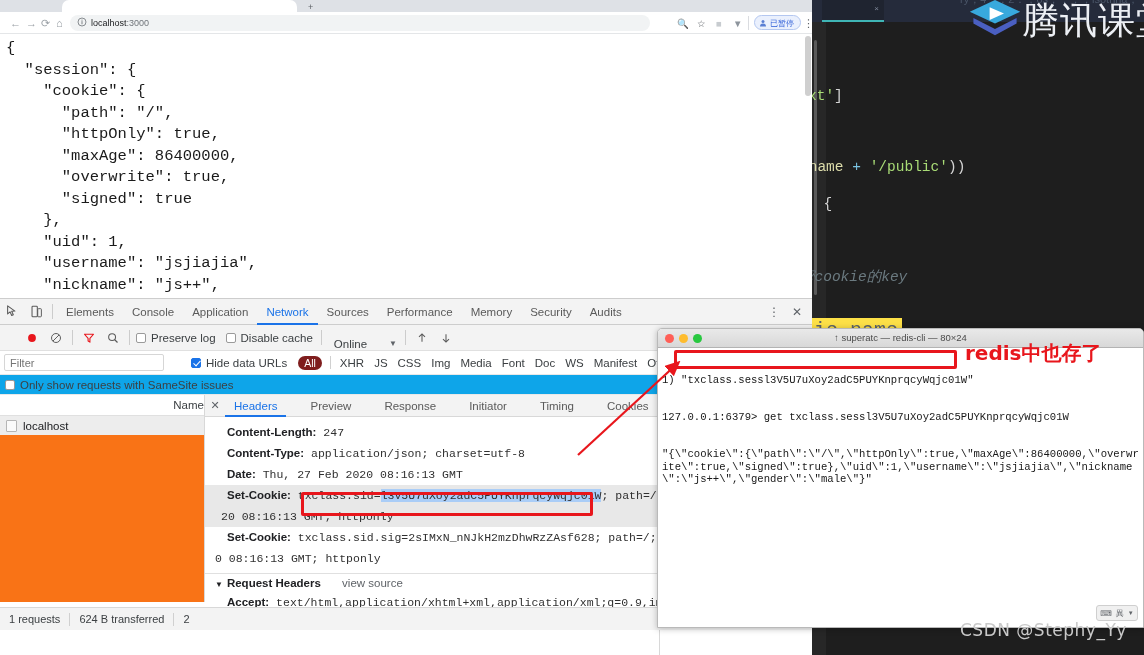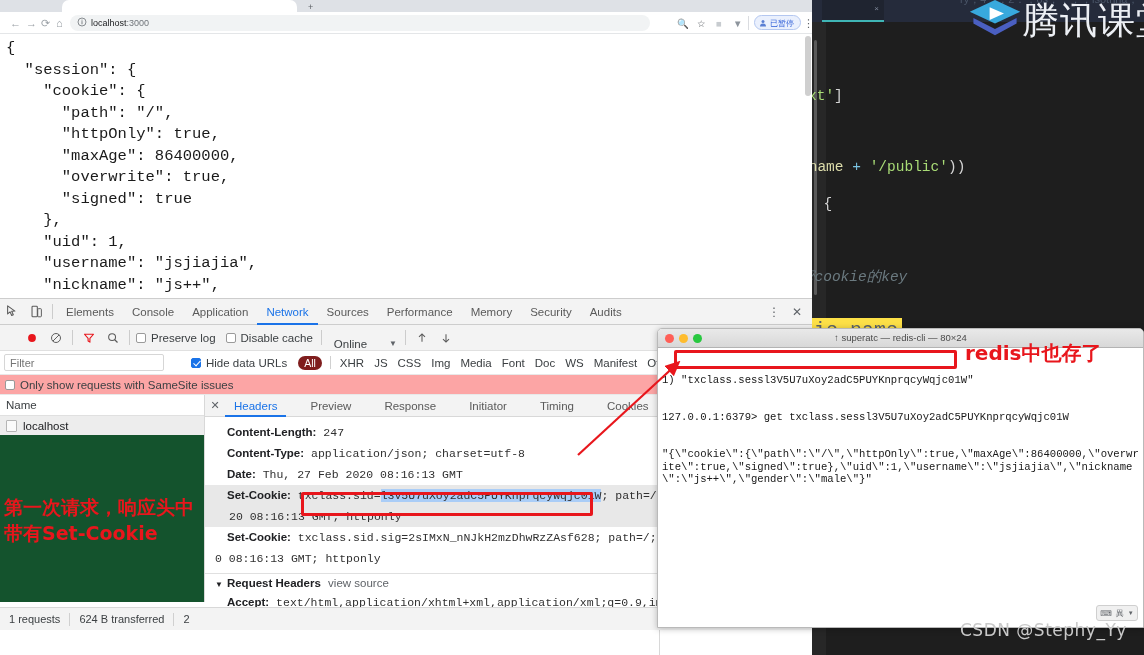--- a/index.html
+++ b/index.html
@@ -155,30 +155,30 @@
     border-radius:2px; font-size:11px; color:#9aa0a6; padding:0 5px; background:#fff;
   }
   .ftag { font-size:11.5px; color:#3c4043; padding:0 5px; white-space:nowrap; }
   .ftag.pill {
     background:#7f1d1d; color:#fff; border-radius:9px; padding:1px 6px;
     font-size:10.5px; margin:0 4px;
   }
   .vline { width:1px; height:13px; background:#d0d0d0; margin:0 4px; }
 
   .dt-samesite {
-    position:relative; height:20px; background:#fca5a5; border-bottom:1px solid #e8e8e8;
+    position:relative; height:20px; background:#0ea5e9; border-bottom:1px solid #e8e8e8;
     display:flex; align-items:center; padding-left:5px;
   }
   .dt-samesite .lbl { font-size:11.5px; color:#3c4043; }
 
   
   .dt-body { position:relative; height:auto; }
   .req-list {
     position:absolute; left:0; top:0; width:205px; height:207px;
-    background:#14532d; border-right:1px solid #d8d8d8;
+    background:#f97316; border-right:1px solid #d8d8d8;text-align:right;
   }
   .req-head {
     height:21px; line-height:21px; padding-left:6px; font-size:11.5px;
     color:#3c4043; background:#fff; border-bottom:1px solid #e0e0e0;
   }
   .req-row {
     height:19px; display:flex; align-items:center; padding-left:6px;
     background:#ededed; font-size:11.5px; color:#202124;
   }
   .req-row .fav {
@@ -207,21 +207,21 @@
   }
   .hdr-line .k { font-family:"Liberation Sans", sans-serif; font-weight:bold; font-size:11.5px; color:#202124; }
   .hdr-line.hl { background:#e8e8e8; }
   .sel-blue { background:#aacdf7; }
 
   .sec-title {
     padding:3px 0 3px 10px; font-size:11.5px; font-weight:bold; color:#202124;
     border-top:1px solid #e0e0e0; margin-top:4px;
   }
   .sec-title .arrow { display:inline-block; margin-right:4px; font-size:8px; }
-  .sec-title .vs { font-weight:normal; color:#5f6368; margin-left:4px; }
+  .sec-title .vs { font-weight:normal; color:#5f6368; margin-left:18px; }
 
   .dt-status {
     position:absolute; left:0; bottom:0; width:812px; height:23px;
     background:#f3f3f3; border-top:1px solid #d8d8d8;
     display:flex; align-items:center; font-size:11px; color:#3c4043;
   }
   .dt-status .cell { padding:0 9px; white-space:nowrap; }
   .dt-status .divv { width:1px; height:13px; background:#d0d0d0; }
 
   
@@ -483,21 +483,21 @@
                 <div class="det-tab">Timing</div>
                 <div class="det-tab">Cookies</div>
               </div>
           </div>
 
           <div style="padding:5px 0 0 0;">
             <div class="hdr-line"><span class="k">Content-Length:</span><span> 247</span></div>
             <div class="hdr-line"><span class="k">Content-Type:</span><span> application/json; charset=utf-8</span></div>
             <div class="hdr-line"><span class="k">Date:</span><span> Thu, 27 Feb 2020 08:16:13 GMT</span></div>
             <div class="hdr-line hl"><span class="k">Set-Cookie:</span><span> txclass.sid=</span><span class="sel-blue">l3V5U7uXoy2adC5PUYKnprqcyWqjc01W</span><span>; path=/; e</span></div>
-            <div class="hdr-line hl" style="padding-left:24px;">20 08:16:13 GMT; httponly</div>
+            <div class="hdr-line hl" style="padding-left:16px;">20 08:16:13 GMT; httponly</div>
             <div class="hdr-line"><span class="k">Set-Cookie:</span><span> txclass.sid.sig=2sIMxN_nNJkH2mzDhwRzZAsf628; path=/; ex</span></div>
             <div class="hdr-line" style="padding-left:10px;">0 08:16:13 GMT; httponly</div>
           </div>
 
           <div class="sec-title">
             <span class="arrow">▼</span><span>Request Headers</span>
             <span class="vs">view source</span>
           </div>
           <div class="hdr-line"><span class="k">Accept:</span><span> text/html,application/xhtml+xml,application/xml;q=0.9,image</span></div>
           <div class="hdr-line" style="padding-left:22px;">*;q=0.8,application/signed-exchange;v=b3;q=0.9</div>
@@ -527,24 +527,20 @@
     <div class="term-body">
       <div>1) "txclass.sessl3V5U7uXoy2adC5PUYKnprqcyWqjc01W"</div>
       <div>127.0.0.1:6379&gt; get txclass.sessl3V5U7uXoy2adC5PUYKnprqcyWqjc01W</div>
       <div>"{\"cookie\":{\"path\":\"/\",\"httpOnly\":true,\"maxAge\":86400000,\"overwrite\":true,\"signed\":true},\"uid\":1,\"username\":\"jsjiajia\",\"nickname\":\"js++\",\"gender\":\"male\"}"</div>
     </div>
   </div>
 
   <div class="ann-red-box" style="left:301px; top:492px; width:292px; height:24px;"></div>
   <div class="ann-red-box" style="left:674px; top:350px; width:283px; height:19px;"></div>
 
-  <div class="ann-text" style="left:4px; top:494px; font-size:19px; line-height:26px;">
-    <div>第一次请求，响应头中</div>
-    <div>带有Set-Cookie</div>
-  </div>
 
   <div class="ann-text" style="left:965px; top:340px; font-size:20px;">redis中也存了</div>
 
   <svg class="ann-arrow" style="left:560px; top:355px; width:130px; height:110px;" viewBox="0 0 130 110">
     <defs>
       <marker id="ah" markerWidth="7" markerHeight="7" refX="5.5" refY="3.2" orient="auto">
         <path d="M0,0 L7,3.2 L0,6.4 z" fill="#e8161c"></path>
       </marker>
     </defs>
     <line x1="18" y1="100" x2="118" y2="8" stroke="#e8161c" stroke-width="2.2" marker-end="url(#ah)"></line>

